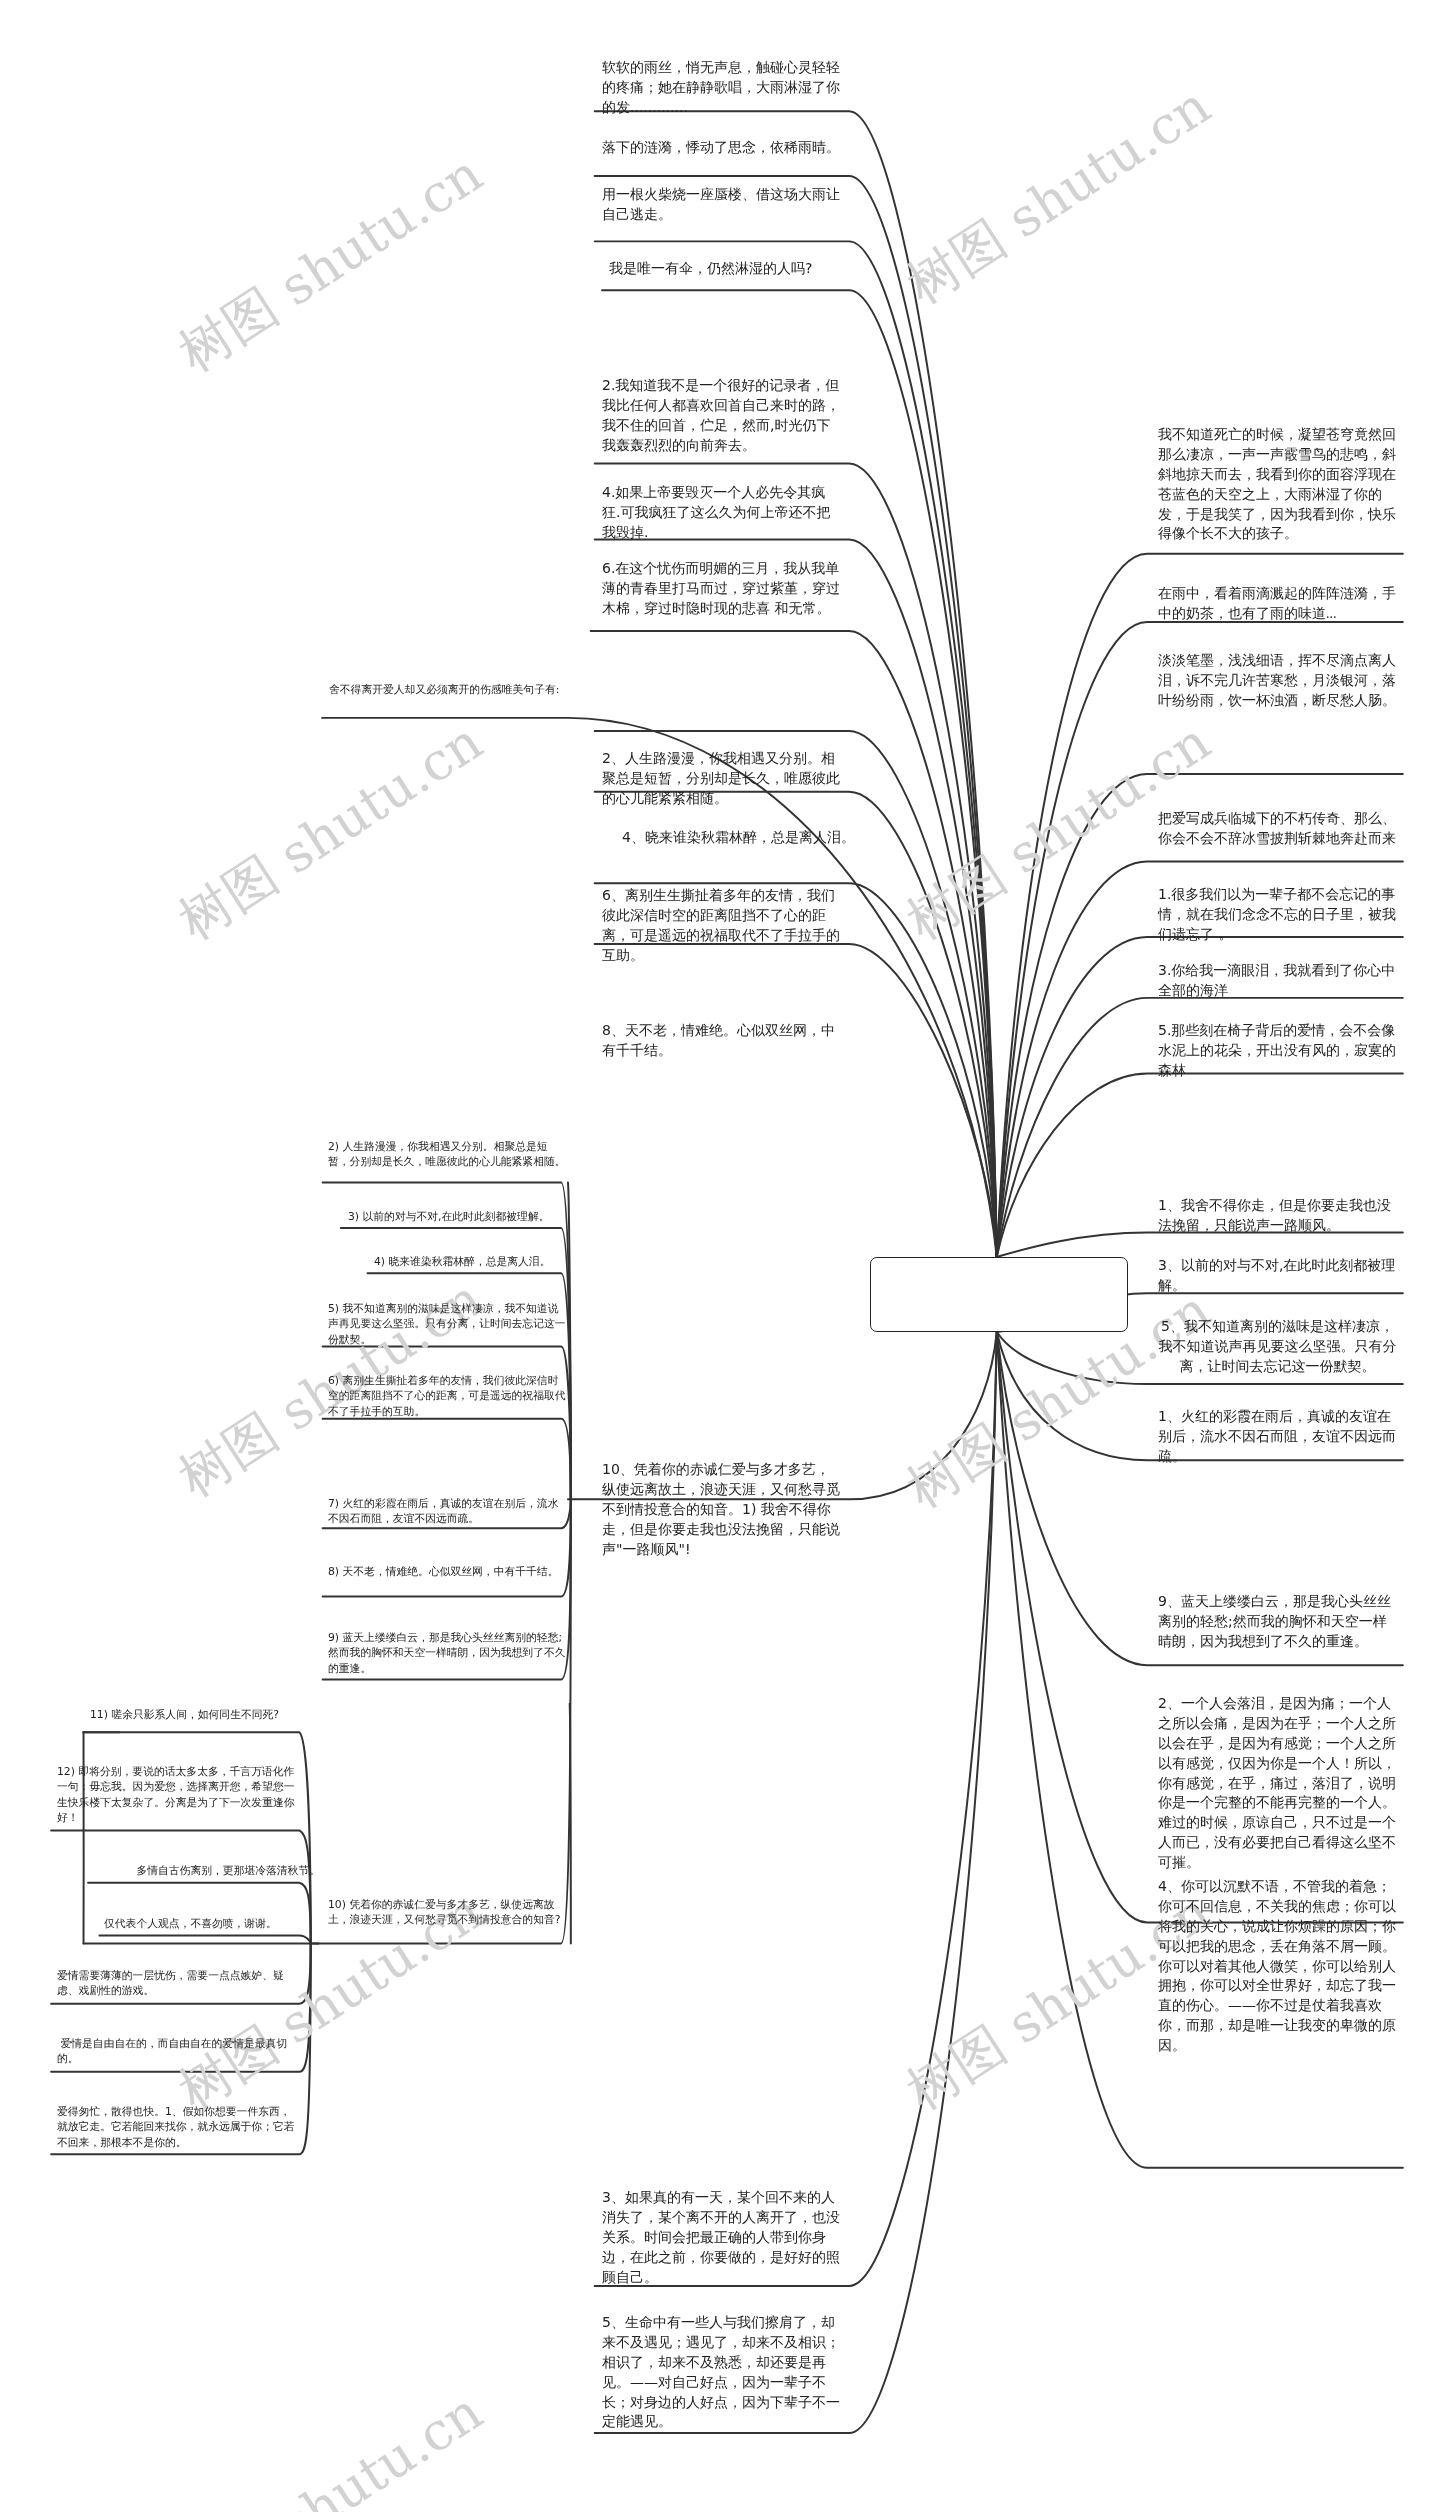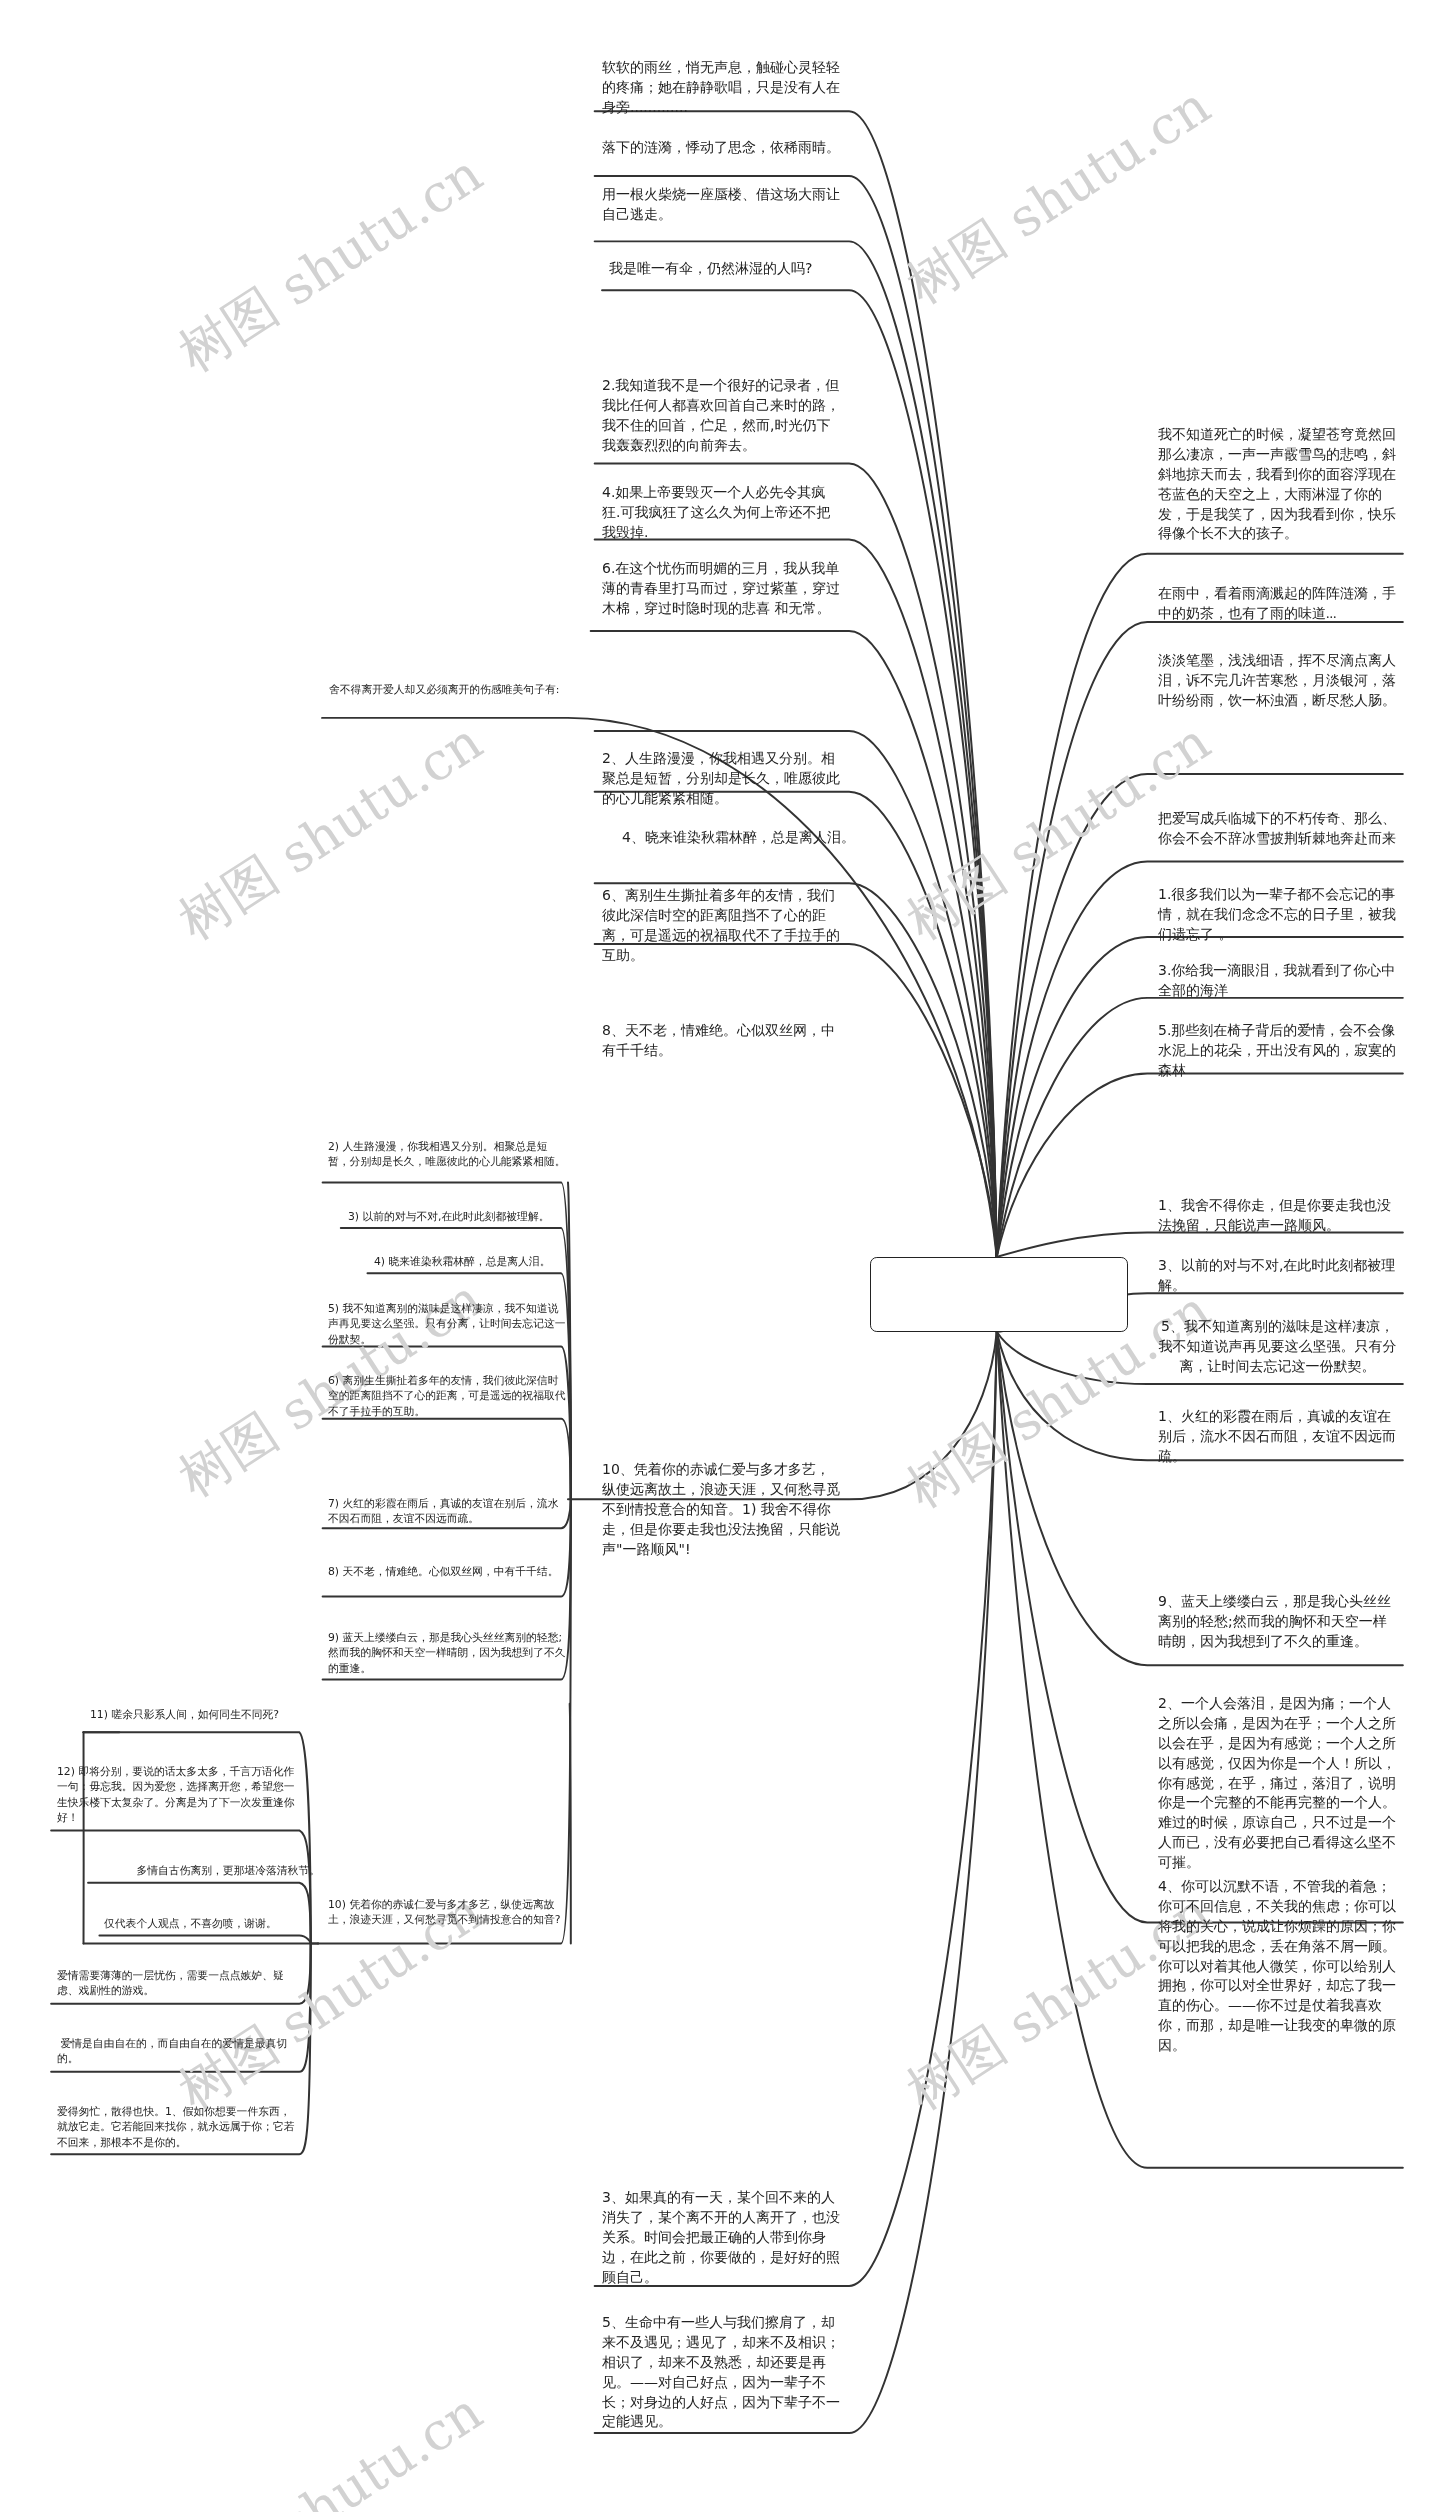--- a/index.html
+++ b/index.html
@@ -95,21 +95,21 @@
 <div class="watermark" style="left:204px;top:1443px;">树图 shutu.cn</div>
 <div class="watermark" style="left:932px;top:1454px;">树图 shutu.cn</div>
 <div class="watermark" style="left:204px;top:2056px;">树图 shutu.cn</div>
 <div class="watermark" style="left:932px;top:2056px;">树图 shutu.cn</div>
 <div class="watermark" style="left:204px;top:2556px;">树图 shutu.cn</div>
 
 <div class="center">
   <span></span>
 </div>
 
-<div class="node l1" style="left:602px;top:58px;width:239px;"><span class="txt">软软的雨丝，悄无声息，触碰心灵轻轻的疼痛；她在静静歌唱，只是没有人在身旁.............</span></div>
+<div class="node l1" style="left:602px;top:58px;width:239px;"><span class="txt">软软的雨丝，悄无声息，触碰心灵轻轻的疼痛；她在静静歌唱，大雨淋湿了你的发.............</span></div>
 <div class="node l1" style="left:602px;top:138px;width:239px;"><span class="txt">落下的涟漪，悸动了思念，依稀雨晴。</span></div>
 <div class="node l1" style="left:602px;top:185px;width:239px;"><span class="txt">用一根火柴烧一座蜃楼、借这场大雨让自己逃走。</span></div>
 <div class="node l1" style="left:609px;top:259px;width:239px;"><span class="txt">我是唯一有伞，仍然淋湿的人吗?</span></div>
 <div class="node l1" style="left:602px;top:376px;width:239px;"><span class="txt">2.我知道我不是一个很好的记录者，但我比任何人都喜欢回首自己来时的路，我不住的回首，伫足，然而,时光仍下我轰轰烈烈的向前奔去。</span></div>
 <div class="node l1" style="left:602px;top:483px;width:239px;"><span class="txt">4.如果上帝要毁灭一个人必先令其疯狂.可我疯狂了这么久为何上帝还不把我毁掉.</span></div>
 <div class="node l1" style="left:602px;top:559px;width:239px;"><span class="txt">6.在这个忧伤而明媚的三月，我从我单薄的青春里打马而过，穿过紫堇，穿过木棉，穿过时隐时现的悲喜 和无常。</span></div>
 <div class="node l1" style="left:602px;top:749px;width:239px;"><span class="txt">2、人生路漫漫，你我相遇又分别。相聚总是短暂，分别却是长久，唯愿彼此的心儿能紧紧相随。</span></div>
 <div class="node l1" style="left:602px;top:828px;width:239px;margin-left:20px;"><span class="txt">4、晓来谁染秋霜林醉，总是离人泪。</span></div>
 <div class="node l1" style="left:602px;top:886px;width:239px;"><span class="txt">6、离别生生撕扯着多年的友情，我们彼此深信时空的距离阻挡不了心的距离，可是遥远的祝福取代不了手拉手的互助。</span></div>
 <div class="node l1" style="left:602px;top:1021px;width:239px;"><span class="txt">8、天不老，情难绝。心似双丝网，中有千千结。</span></div>

